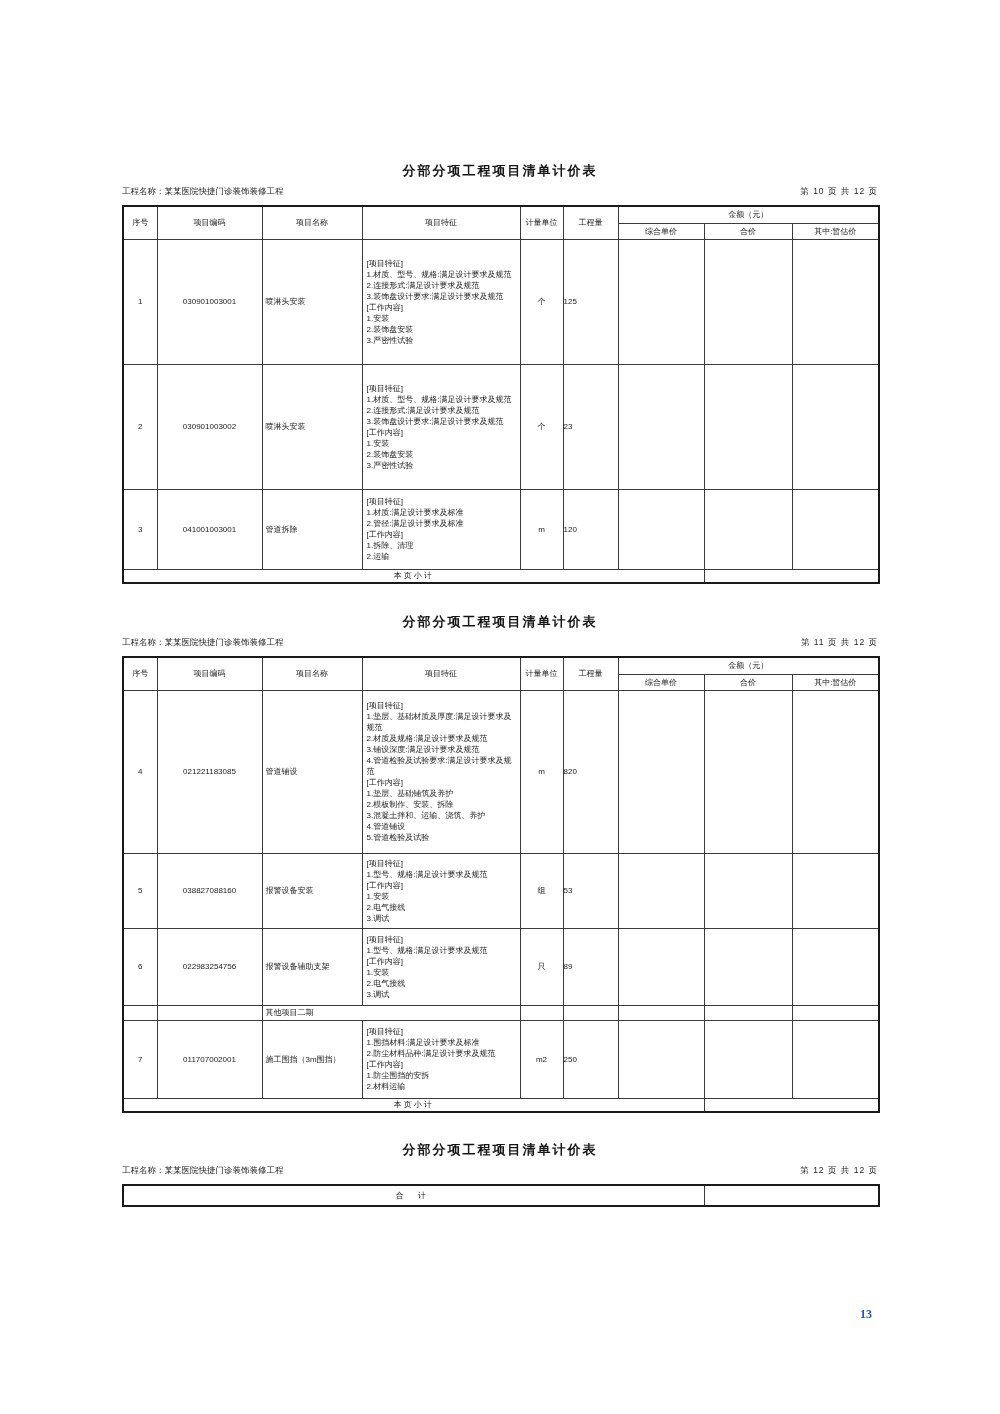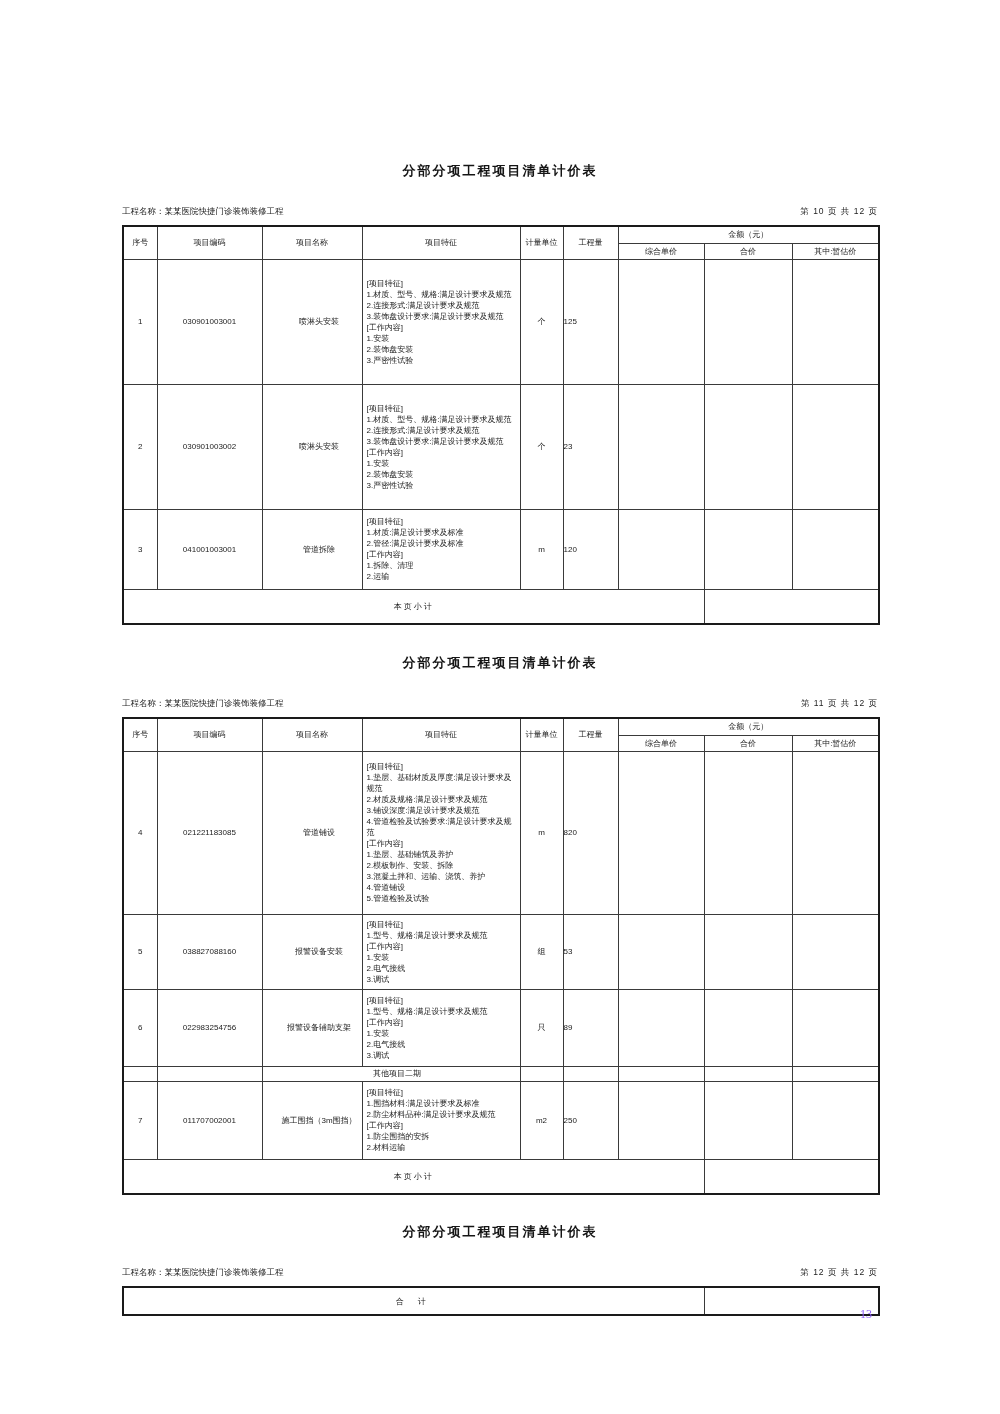--- a/index.html
+++ b/index.html
@@ -15,57 +15,57 @@
   .section { margin-left: 122px; width: 756px; }
   .doc-title {
     text-align: center; font-size: 13px; font-weight: bold;
     letter-spacing: 2px; color: #151515;
   }
   .t1 { padding-top: 162px; }
   .t2 { padding-top: 29px; }
   .t3 { padding-top: 28px; }
   .meta {
     display: flex; justify-content: space-between; align-items: flex-end;
-    font-size: 8.5px; color: #222; margin-top: 26px; margin-bottom: 7px;
+    font-size: 8.5px; color: #222; margin-top: 6px; margin-bottom: 7px;
   }
   .meta .pageinfo { letter-spacing: 1px; }
   table.listing {
     border-collapse: collapse; table-layout: fixed; width: 756px;
     font-size: 8px; color: #1c1c1c;
   }
   table.listing td, table.listing th {
     border: 1px solid #3a3a3a; font-weight: normal;
     vertical-align: middle; overflow: hidden;
   }
   table.listing { border: 2px solid #1a1a1a; }
   th.group { height: 17px; text-align: center; }
   tr.subhead th { height: 16px; text-align: center; }
   th { text-align: center; }
   td.c { text-align: center; }
-  td.name { text-align: center; padding-left: 14px; }
+  td.name { text-align: left; padding-left: 3px; }
   td.feat {
     text-align: left; padding: 2px 3px 2px 4px;
     white-space: pre-line; line-height: 11px; vertical-align: middle;
   }
   td.qty { text-align: left; padding-right: 6px; }
   tr.h125 { height: 125px; }
   tr.h80  { height: 80px; }
   tr.h163 { height: 163px; }
   tr.h75  { height: 75px; }
   tr.h77  { height: 77px; }
   tr.h78  { height: 78px; }
   tr.band { height: 15px; }
-  tr.band td { text-align: center; padding-left: 12px; }
-  tr.foot { height: 35px; }
+  tr.band td { text-align: left; padding-left: 3px; }
+  tr.foot { height: 14px; }
   tr.foot td.lab { text-align: center; letter-spacing: 2px; }
-  tr.total { height: 28px; padding-left: 30px; }
+  tr.total { height: 21px; padding-left: 30px; }
   tr.total td.lab { text-align: center; letter-spacing: 6px; }
   .pagenum {
     position: absolute; right: 128px; bottom: 92px;
-    font-size: 12px; color: #8b5cf6; font-family: "Liberation Serif", "DejaVu Serif", serif;
+    font-size: 12px; color: #1d4ed8; font-family: "Liberation Serif", "DejaVu Serif", serif; font-weight: bold;
   }
 </style>
 </head>
 <body>
 
 <div class="page">
 
   <div class="section t1">
     <div class="doc-title">分部分项工程项目清单计价表</div>
     <div class="meta">

